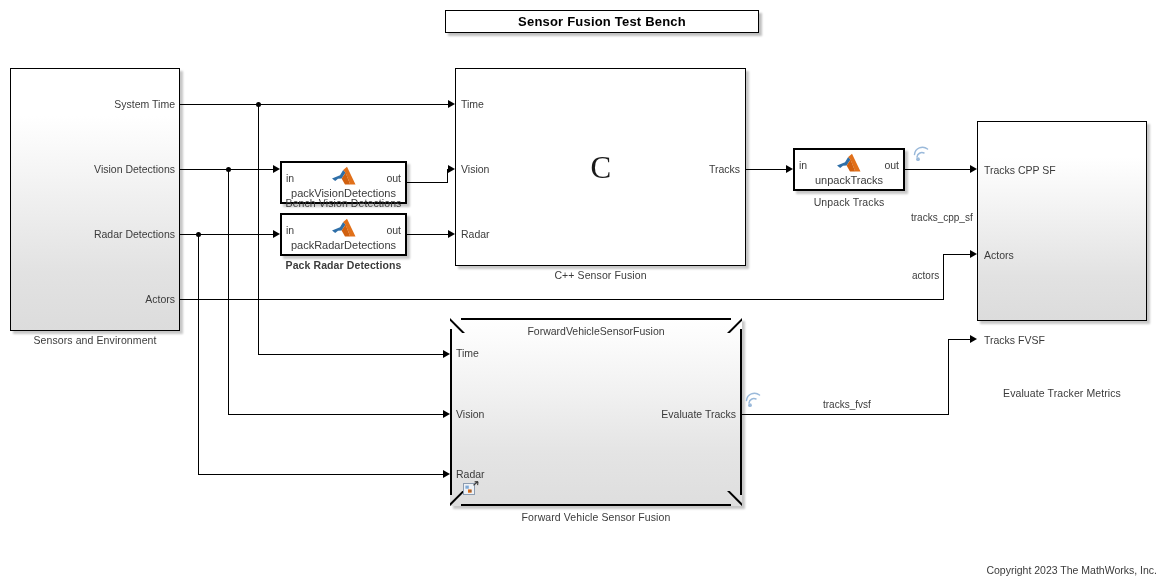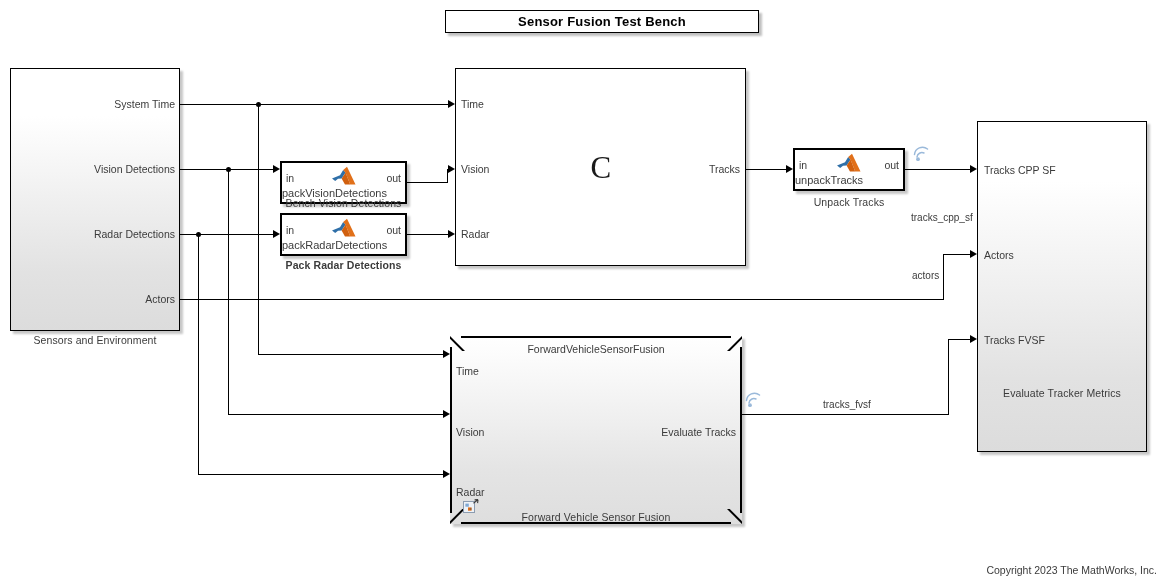--- a/index.html
+++ b/index.html
@@ -94,21 +94,20 @@
     font-size: 13px; font-weight: bold; color: #000;
     letter-spacing: .2px;
   }
 
   
   .modelref {
     position: absolute;
     box-sizing: border-box;
     background: linear-gradient(to bottom, #ffffff 0%, #fcfcfc 10%, #f0f0f0 42%, #e4e4e4 72%, #dedede 100%);
     box-shadow: 3px 3px 2px rgba(0,0,0,0.22);
-    margin-top: 18px;
   }
   .modelref .edge { position: absolute; background: #000; }
   .modelref .corner {
     position: absolute; width: 15px; height: 15px; overflow: hidden;
   }
   .modelref .corner i {
     position: absolute; display: block;
     width: 22px; height: 1.8px; background: #000;
   }
   .modelref-title {
@@ -121,21 +120,21 @@
     position: absolute;
     font-size: 31px;
     color: #1a1a1a;
     font-family: "Liberation Serif", serif;
     line-height: 1;
   }
 
   
   .fcn-name {
     position: absolute; width: 100%;
-    text-align: left; font-size: 11px; color: #3b3b3b;
+    text-align: center; font-size: 11px; color: #3b3b3b;
   }
 
   
   .mlogo { position: absolute; }
 
   
   .sigbadge { position: absolute; }
 
   
   .mrbadge { position: absolute; }
@@ -191,20 +190,21 @@
   </div>
   <div class="blk-caption" style="left:280px; top:259px; width:127px;font-weight:bold;">Pack Radar Detections</div>
 
   <div class="blk" style="left:455px; top:68px; width:291px; height:198px;">
     <div class="c-glyph" style="left:50%; top:83px; margin-left:-10px;">C</div>
     <div class="port-lbl in" style="left:5px; top:30px;">Time</div>
     <div class="port-lbl in" style="left:5px; top:95px;">Vision</div>
     <div class="port-lbl in" style="left:5px; top:160px;">Radar</div>
     <div class="port-lbl out" style="right:5px; top:95px;margin-left:16px;">Tracks</div>
   </div>
+  <div class="blk-caption" style="left:455px; top:269px; width:291px;">C++ Sensor Fusion</div>
 
   <div class="blk thick" style="left:793px; top:148px; width:112px; height:43px;">
     <div class="port-lbl in" style="left:4px; top:10px;">in</div>
     <div class="port-lbl out" style="right:4px; top:10px;">out</div>
     <div class="mlogo" style="left:50%; top:3px; margin-left:-13px;">
       <svg width="26" height="20" viewBox="0 0 26 20">
         <path d="M1 12.5 L9 9.2 L12.2 4.0 L14.6 6.6 L10.6 12.4 L7.0 12.8 L4.2 15.0 Z" fill="#2f6fa8"></path>
         <path d="M12.2 4.0 L16.0 0.8 L24.5 18.6 L19.2 18.6 L14.7 7.1 Z" fill="#e1701a"></path>
         <path d="M14.6 6.6 L19.2 18.6 L14.0 18.6 L10.6 12.4 Z" fill="#d1600f"></path>
       </svg>
@@ -245,21 +245,21 @@
         <rect x="0.5" y="2.5" width="11" height="11" fill="#eef2f7" stroke="#8c9cb0" stroke-width="1"></rect>
         <rect x="2.4" y="4.6" width="3.4" height="3.1" fill="#7fa8d4"></rect>
         <rect x="5.0" y="8.4" width="3.6" height="3.3" fill="#e1701a"></rect>
         <path d="M8.6 10.0 L6.6 10.0" stroke="#555" stroke-width="0.9"></path>
         <path d="M10.5 4.2 L15 0.6 M15 0.6 L11.6 0.9 M15 0.6 L14.6 4.1" stroke="#3b3b3b" stroke-width="1.1" fill="none"></path>
       </svg>
     </div>
   </div>
   <div class="blk-caption" style="left:450px; top:511px; width:292px;">Forward Vehicle Sensor Fusion</div>
 
-  <div class="blk grad" style="left:977px; top:121px; width:170px; height:331px;">
+  <div class="blk grad" style="left:977px; top:121px; width:170px; height:200px;">
     <div class="port-lbl in" style="left:6px; top:43px;">Tracks CPP SF</div>
     <div class="port-lbl in" style="left:6px; top:128px;">Actors</div>
     <div class="port-lbl in" style="left:6px; top:213px;">Tracks FVSF</div>
   </div>
   <div class="blk-caption" style="left:977px; top:387px; width:170px;">Evaluate Tracker Metrics</div>
 
   <div class="wh" style="left:180px; top:104px; width:268px;"></div>
   <div class="arrow" style="left:448px; top:100px;"></div>
   <div class="junc" style="left:256px; top:102px;"></div>
 

